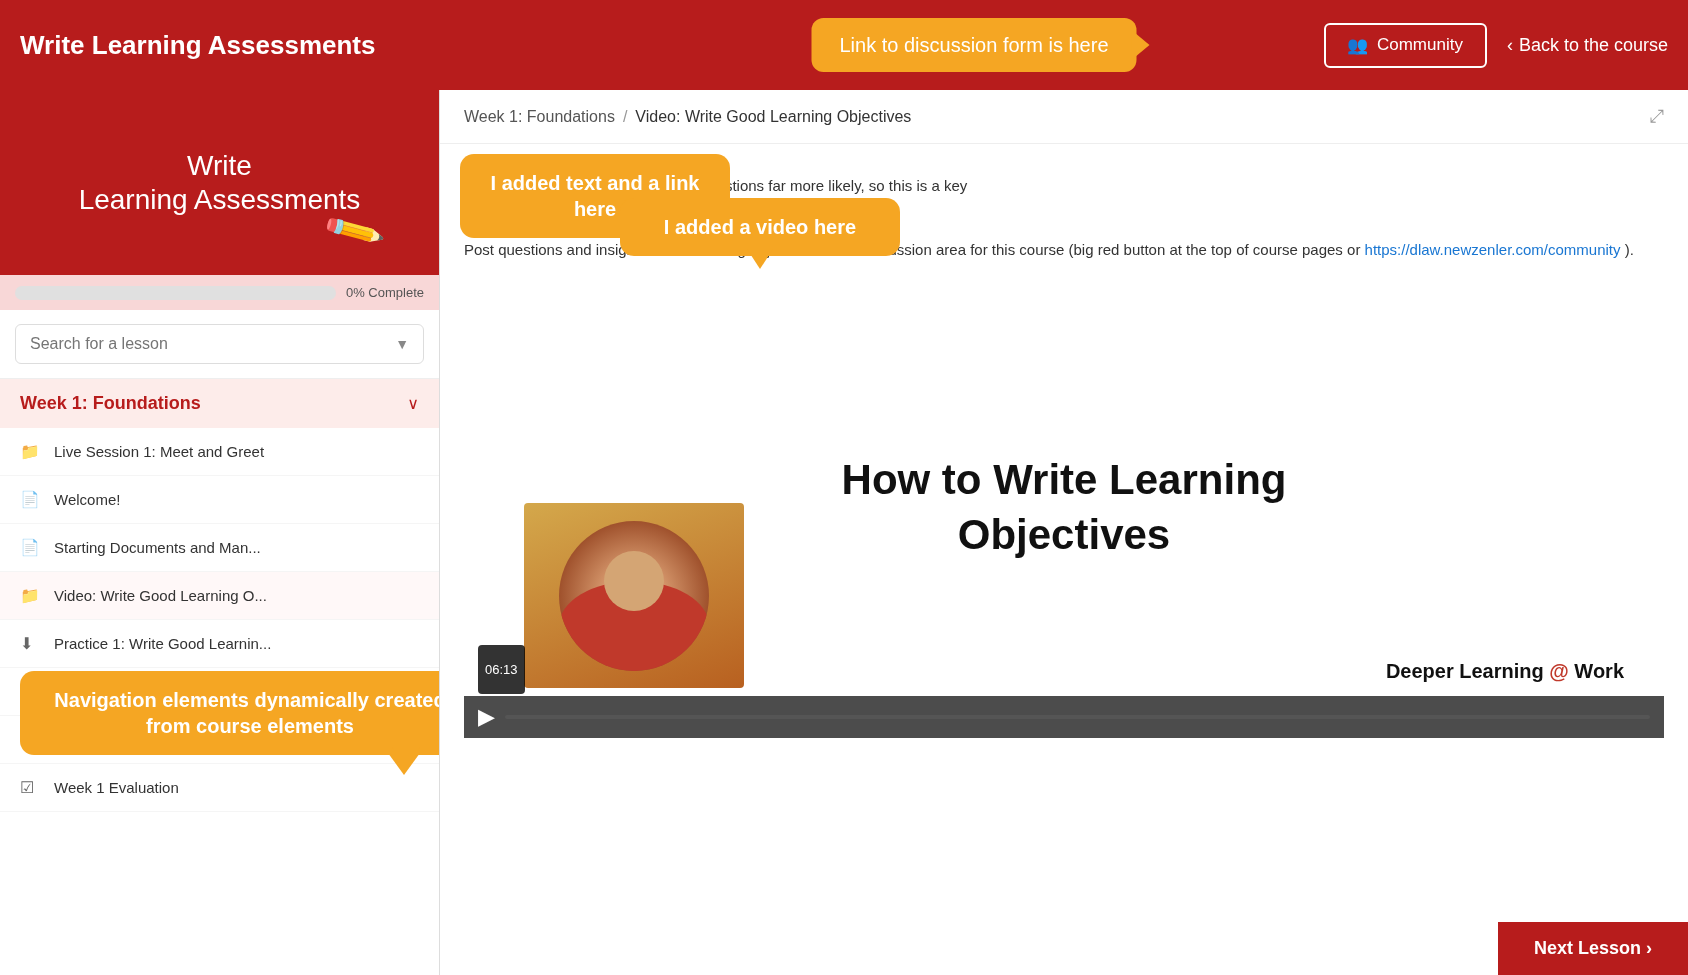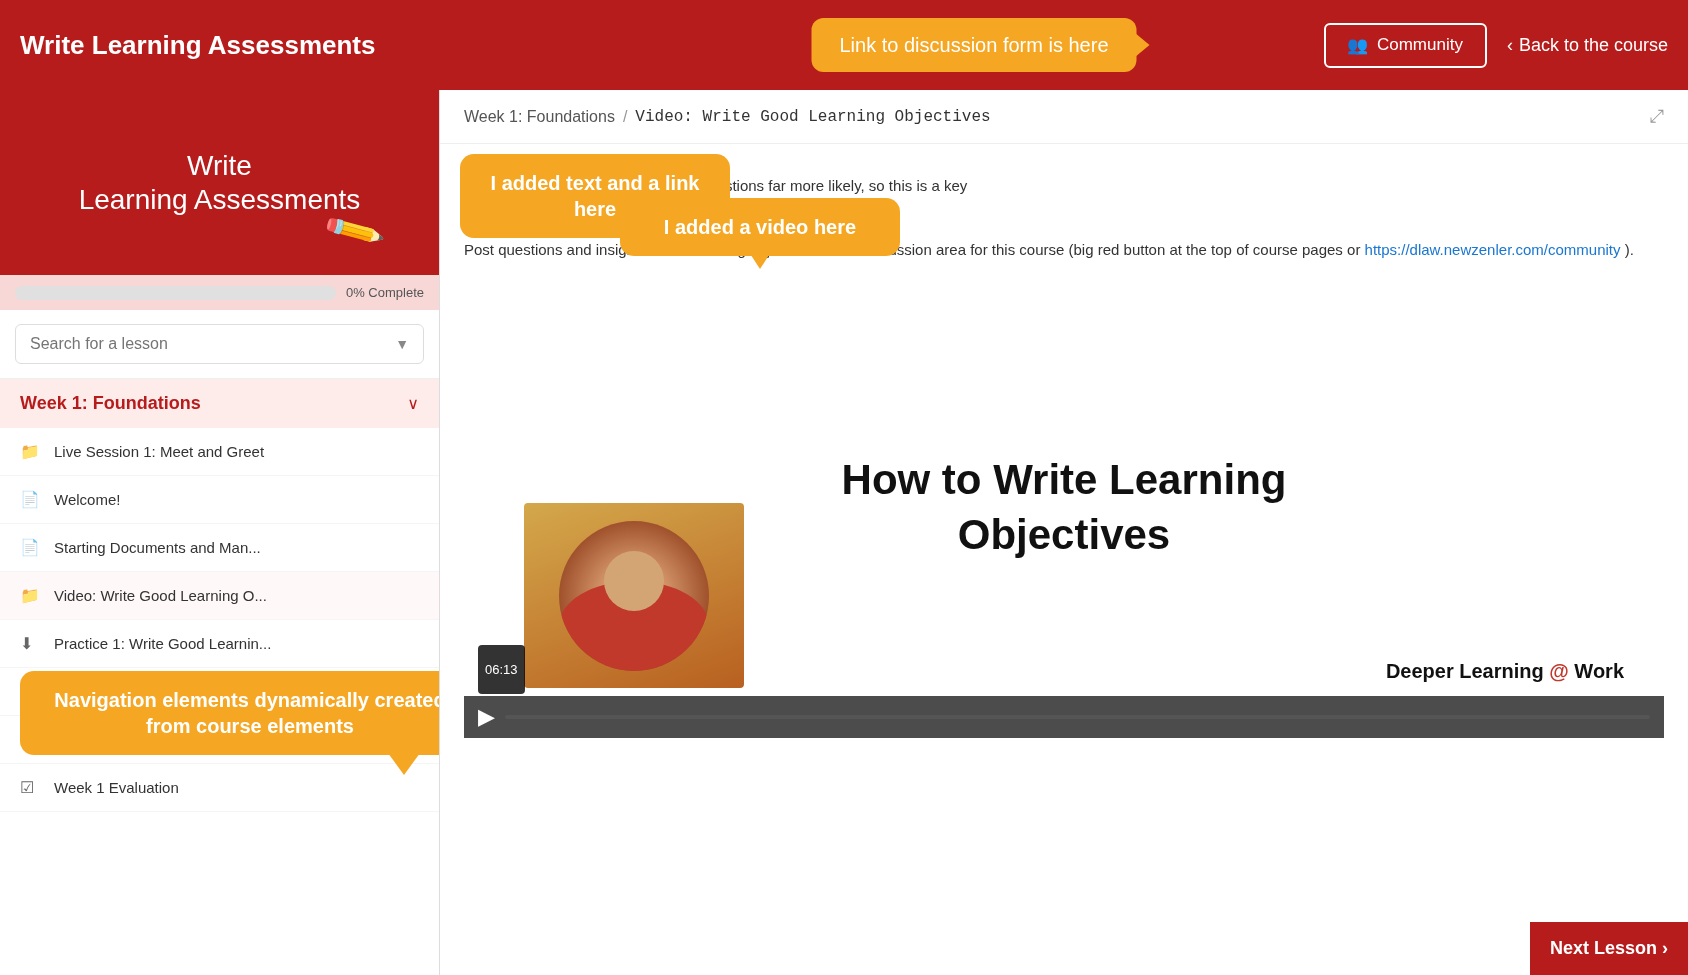--- a/index.html
+++ b/index.html
@@ -219,21 +219,21 @@
       padding: 16px 24px;
       font-size: 16px;
       color: #333;
       border-bottom: 1px solid #eee;
       display: flex;
       align-items: center;
       gap: 8px;
     }
     .breadcrumb-link { color: #555; }
     .breadcrumb-sep { color: #999; }
-    .breadcrumb-current { color: #333; font-weight: 500; font-family: Liberation Mono, monospace; }
+    .breadcrumb-current { color: #333; font-weight: 500; }
     .expand-icon {
       margin-left: auto;
       color: #999;
       font-size: 18px;
     }
 
     .content-body {
       padding: 20px 24px;
       position: relative;
     }
@@ -303,21 +303,21 @@
       border-radius: 2px;
     }
 
     
     .next-lesson-btn {
       position: absolute;
       bottom: 0;
       right: 0;
       background: #b71c1c;
       color: white;
-      padding: 16px 20px;
+      padding: 16px 36px;
       font-size: 18px;
       font-weight: bold;
       cursor: pointer;
       border: none;
     }
 
     
     .callout-bubble {
       background: #f5a623;
       color: white;

